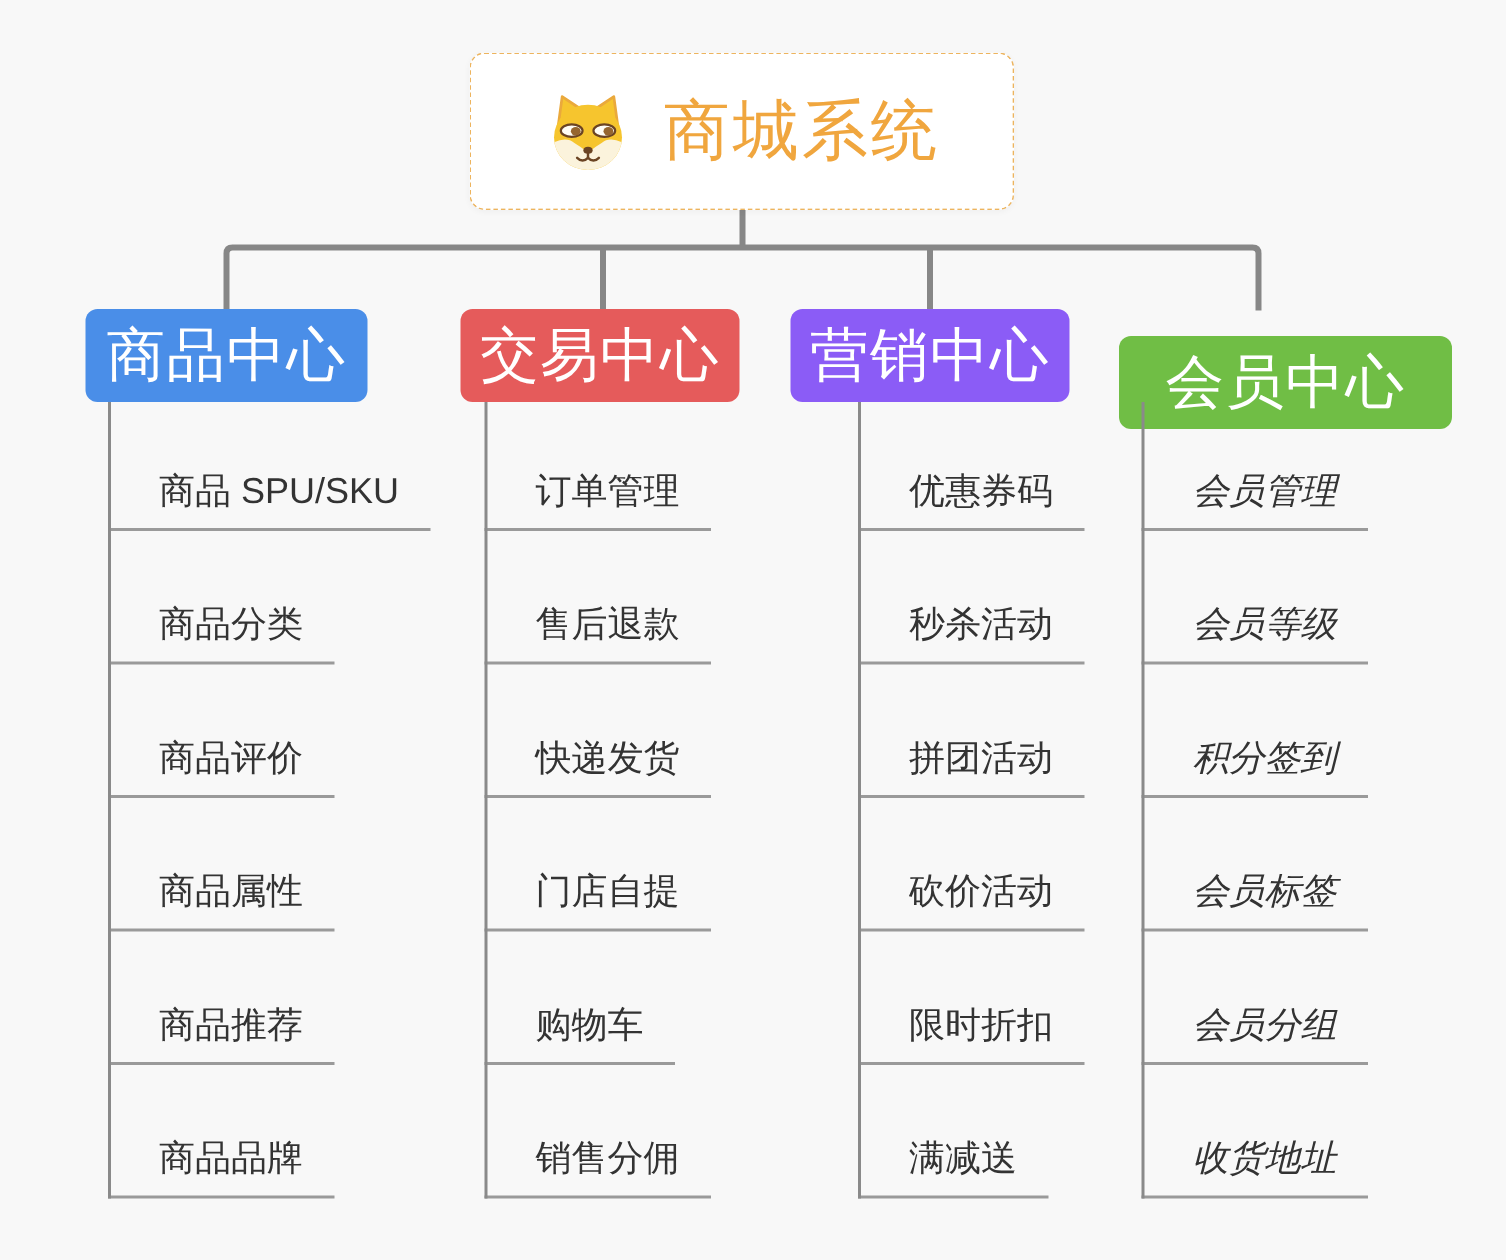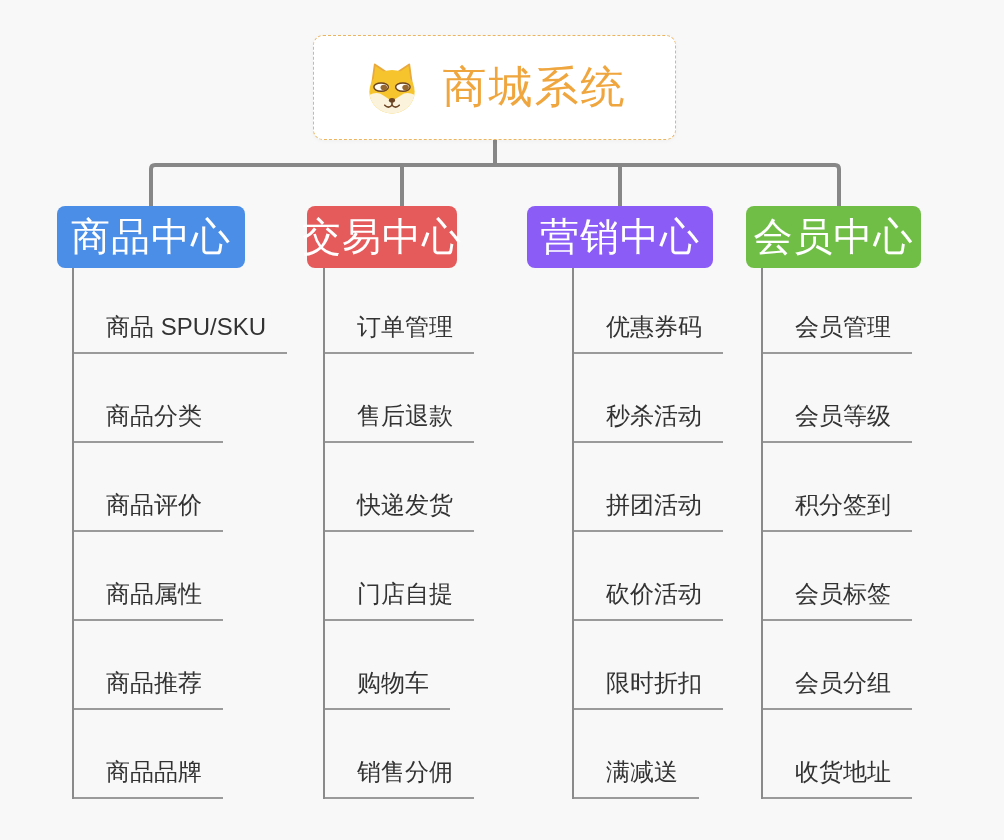--- a/index.html
+++ b/index.html
@@ -35,36 +35,36 @@
 
   
   .branch{
     position:absolute;top:206px;height:62px;
     border-radius:8px;
     display:flex;align-items:center;justify-content:center;
     color:#ffffff;font-size:39px;letter-spacing:1px;
     white-space:nowrap;
   }
   .b0{left:57px;width:188px;}
-  .b1{left:307px;width:150px;}
+  .b1{left:307px;width:186px;}
   .b2{left:527px;width:186px;}
-  .b3{left:746px;width:175px;}
+  .b3{left:746px;width:222px;margin-top:18px;}
 
   
   .col{position:absolute;top:265px;}
   .col::before{
     content:"";
     position:absolute;left:0;top:3px;
     width:2px;height:531px;
     background:#8a8a8a;
   }
   .c0{left:72px;}
   .c1{left:323px;}
   .c2{left:572px;}
-  .c3{left:761px;}
+  .c3{left:761px;font-style:italic;}
   .row{height:89px;display:flex;align-items:flex-end;}
   .child{
     font-size:24px;color:#333333;
     padding:0 21px 9px 34px;
     border-bottom:2px solid #9a9a9a;
     white-space:nowrap;
     width:max-content;
   }
 </style>
 </head>

